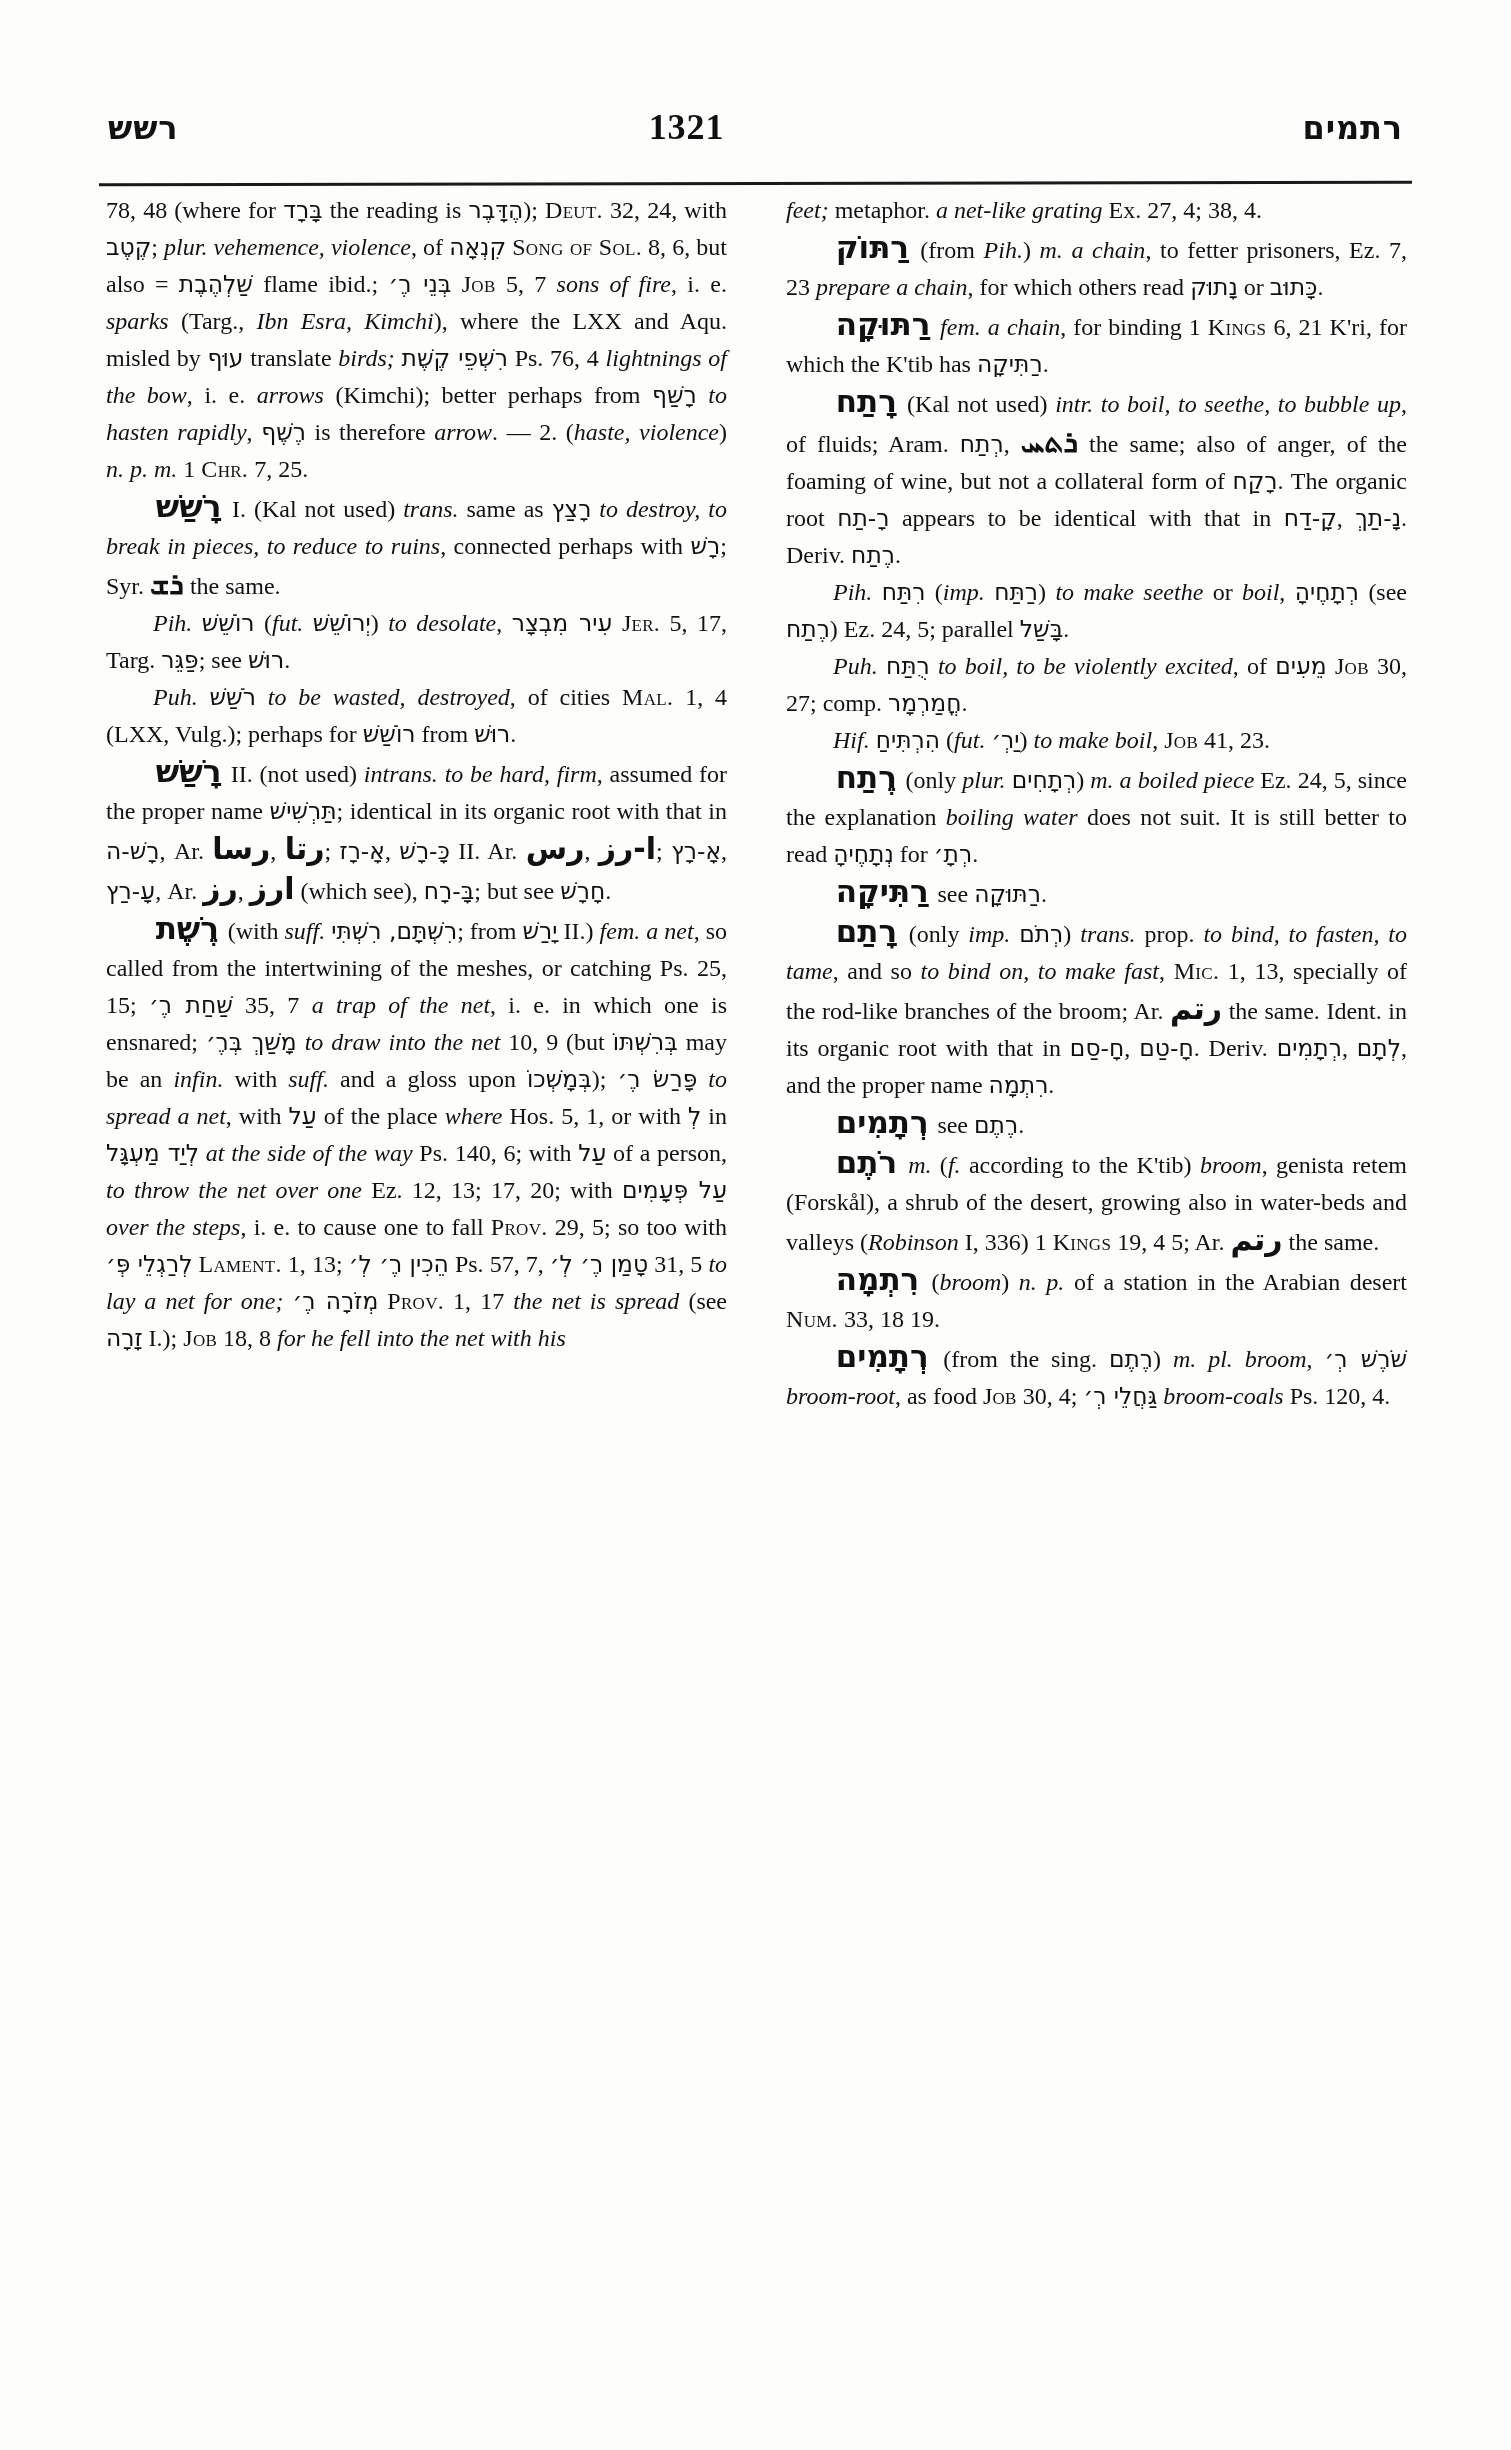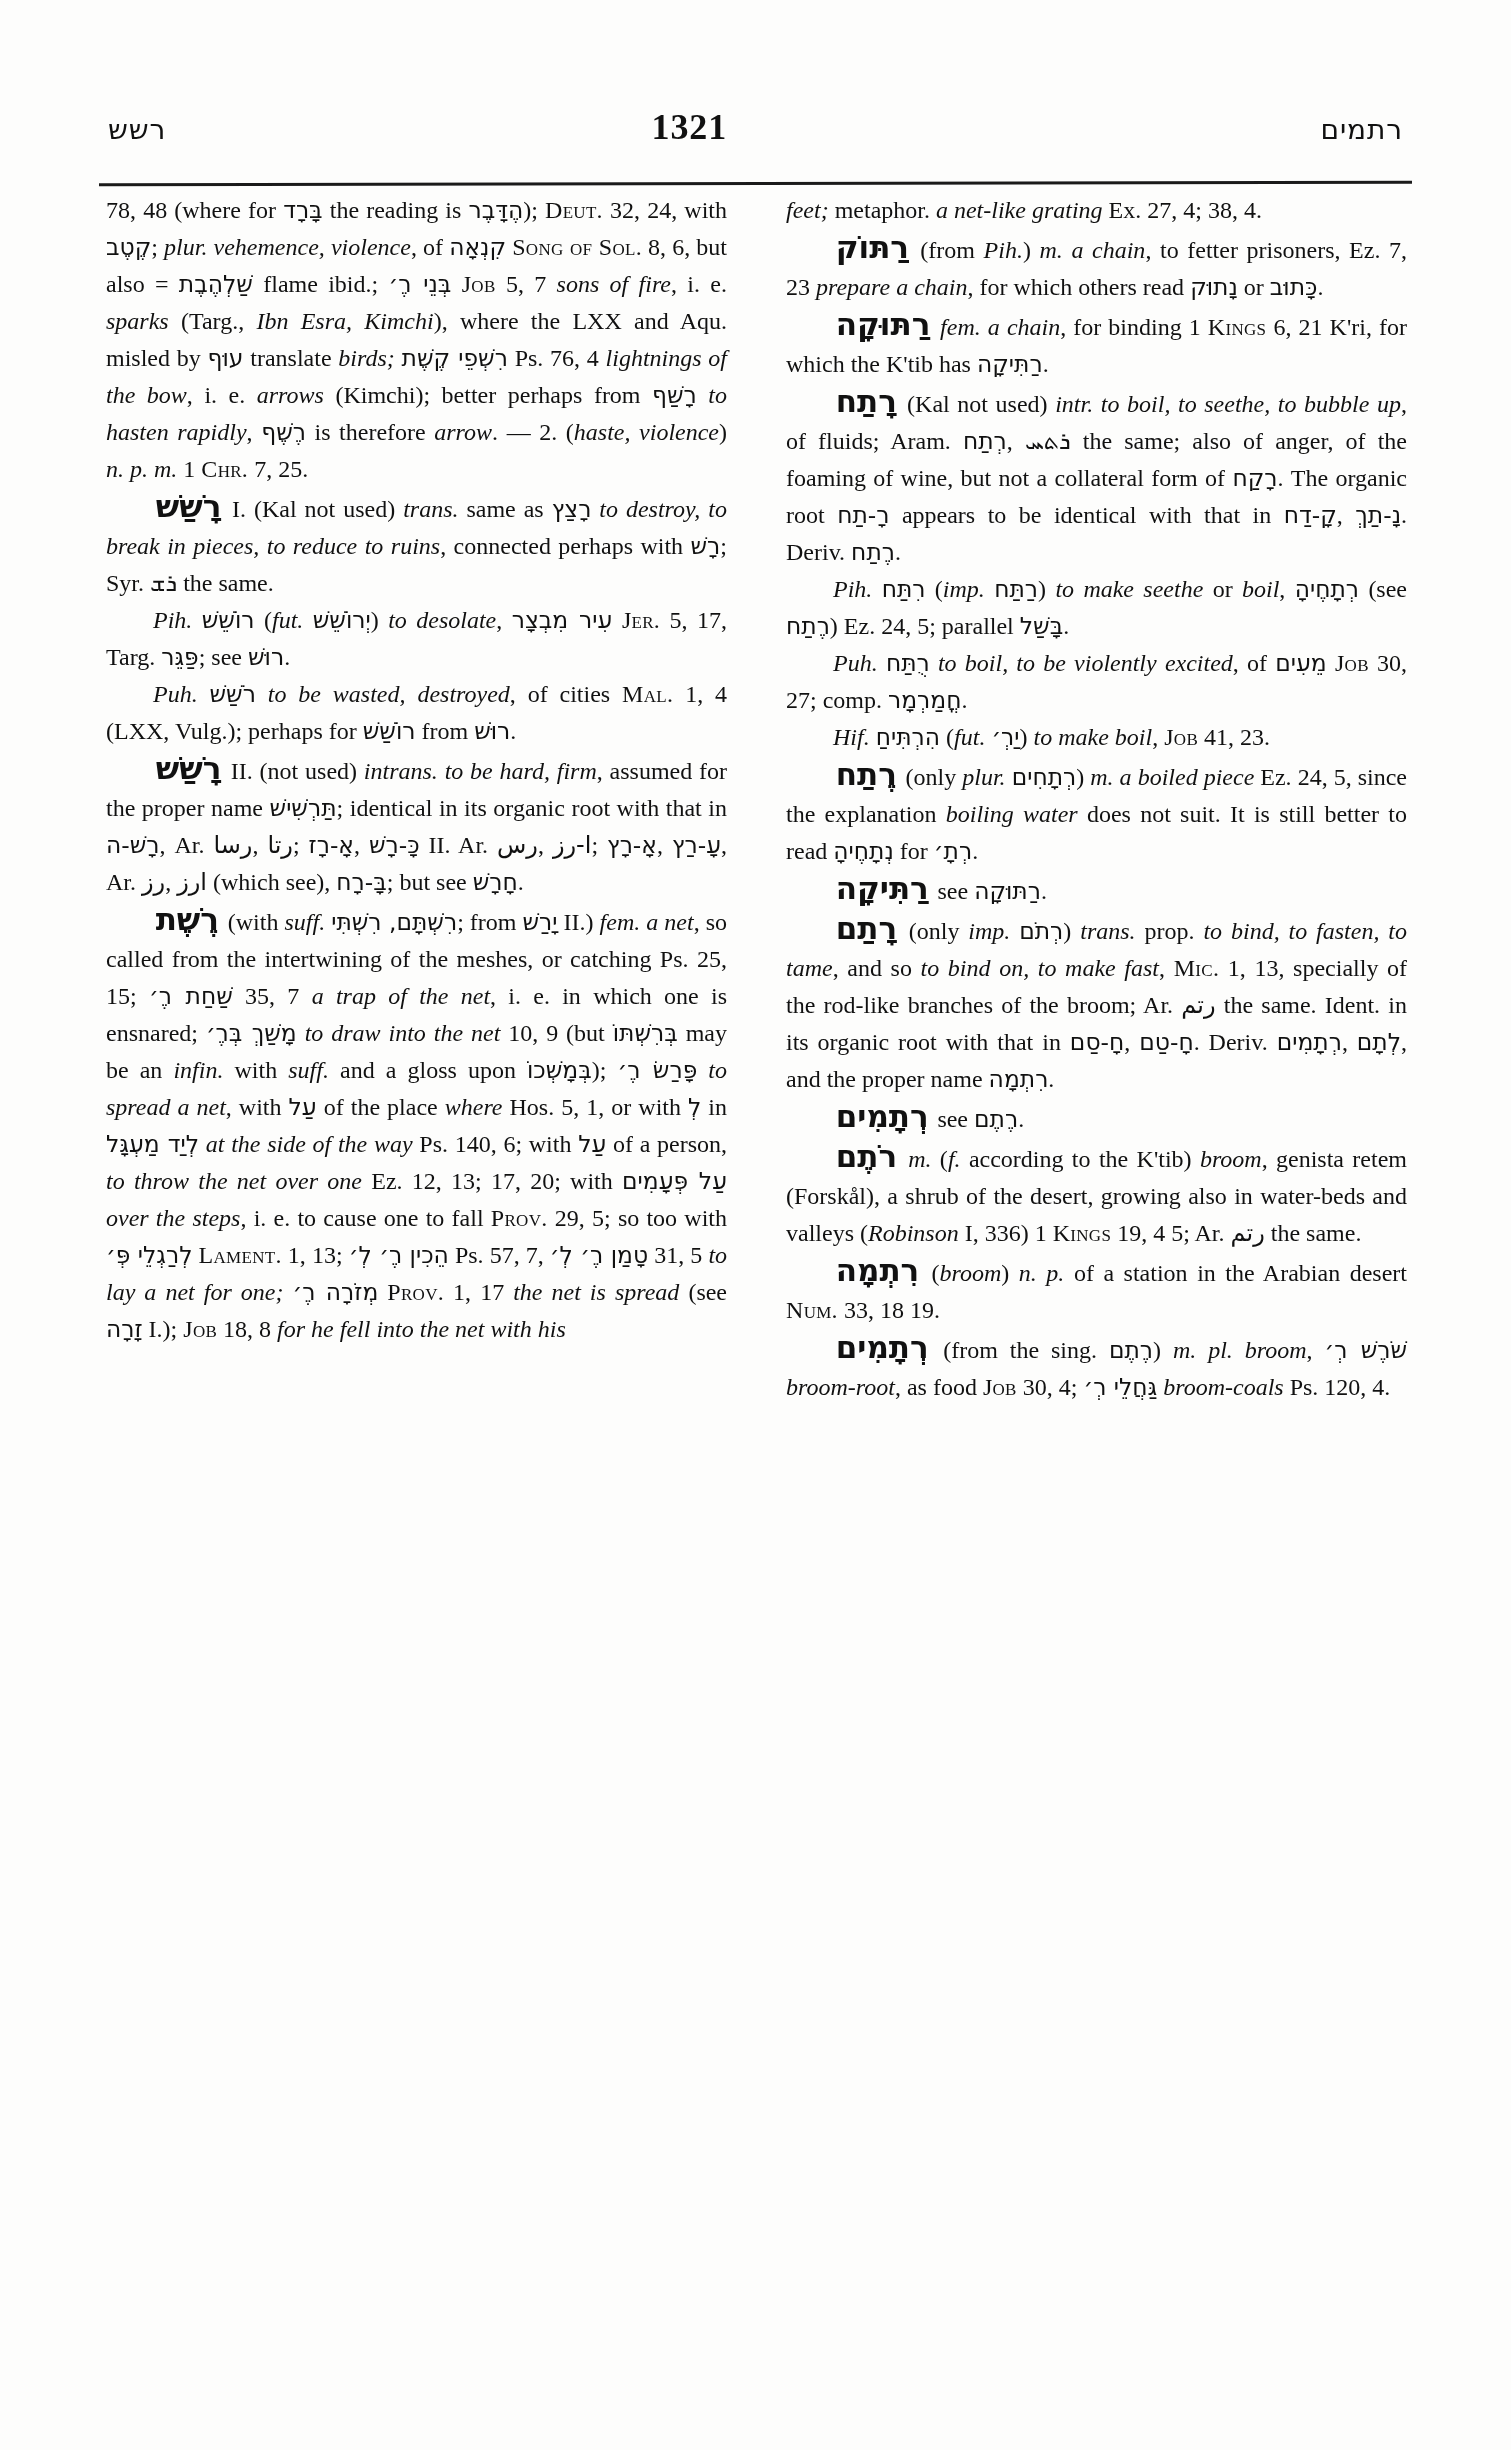--- a/index.html
+++ b/index.html
@@ -29,22 +29,22 @@
     left: 108px;
     top: 106px;
     width: 1295px;
     height: 63px;
     display: flex;
     align-items: baseline;
     justify-content: space-between;
   }
   .runhead .heb {
     font-family: "DejaVu Sans", sans-serif;
-    font-size: 28px;
-    font-weight: 400;
+    font-size: 32px;
+    font-weight: 700;
     letter-spacing: 0.9px;
     direction: rtl;
   }
   .runhead .pageno {
     font-size: 36px;
     font-weight: 700;
     letter-spacing: 0.9px;
     transform: translateX(-54px);
   }
 
@@ -102,22 +102,23 @@
     font-size: 31px;
     font-weight: 700;
     letter-spacing: 0px;
     padding: 0 2.7px;
     margin-top: 12px;
   }
   .ar {
     font-family: "DejaVu Sans", "Liberation Sans", sans-serif;
     direction: rtl;
     unicode-bidi: isolate;
-    font-size: 24px;
+    font-size: 30px;
     font-style: normal;
+    font-weight: bold;
   }
 </style>
 </head>
 <body>
 
 <div class="page">
 
   <div class="runhead">
     <span class="heb">רשש</span>
     <span class="pageno">1321</span>

